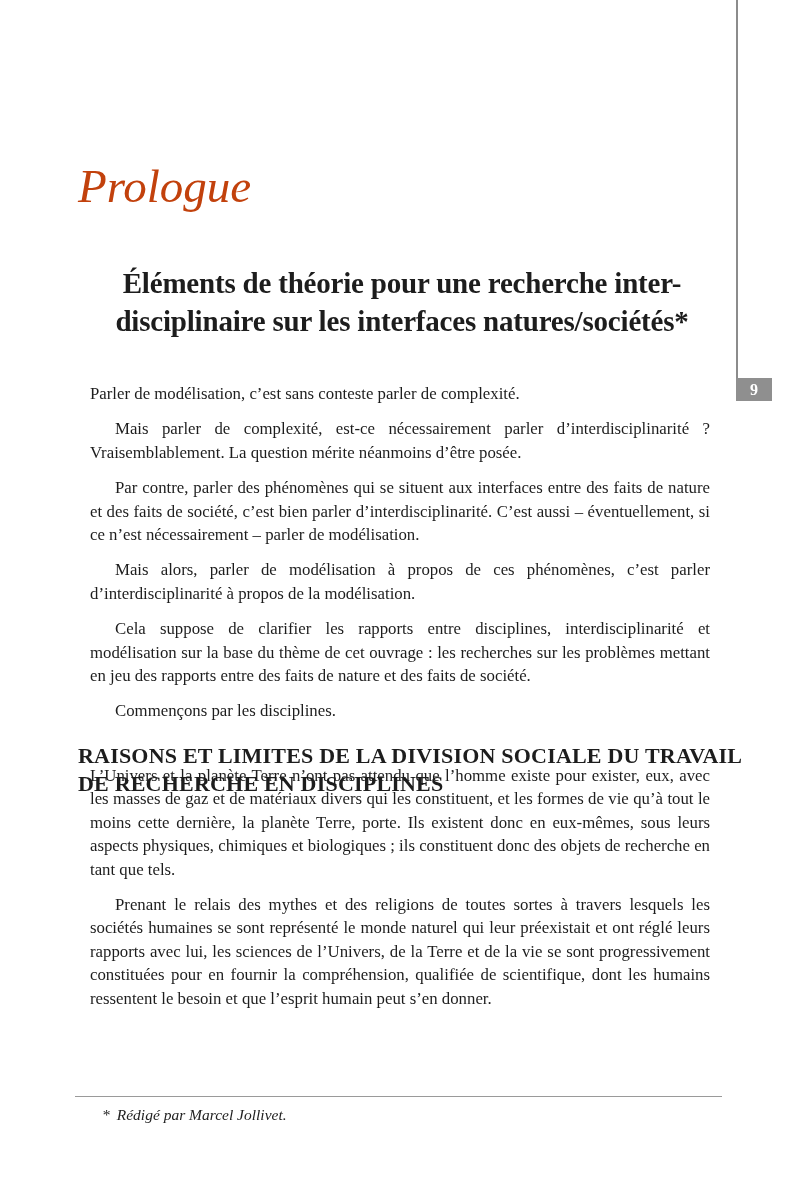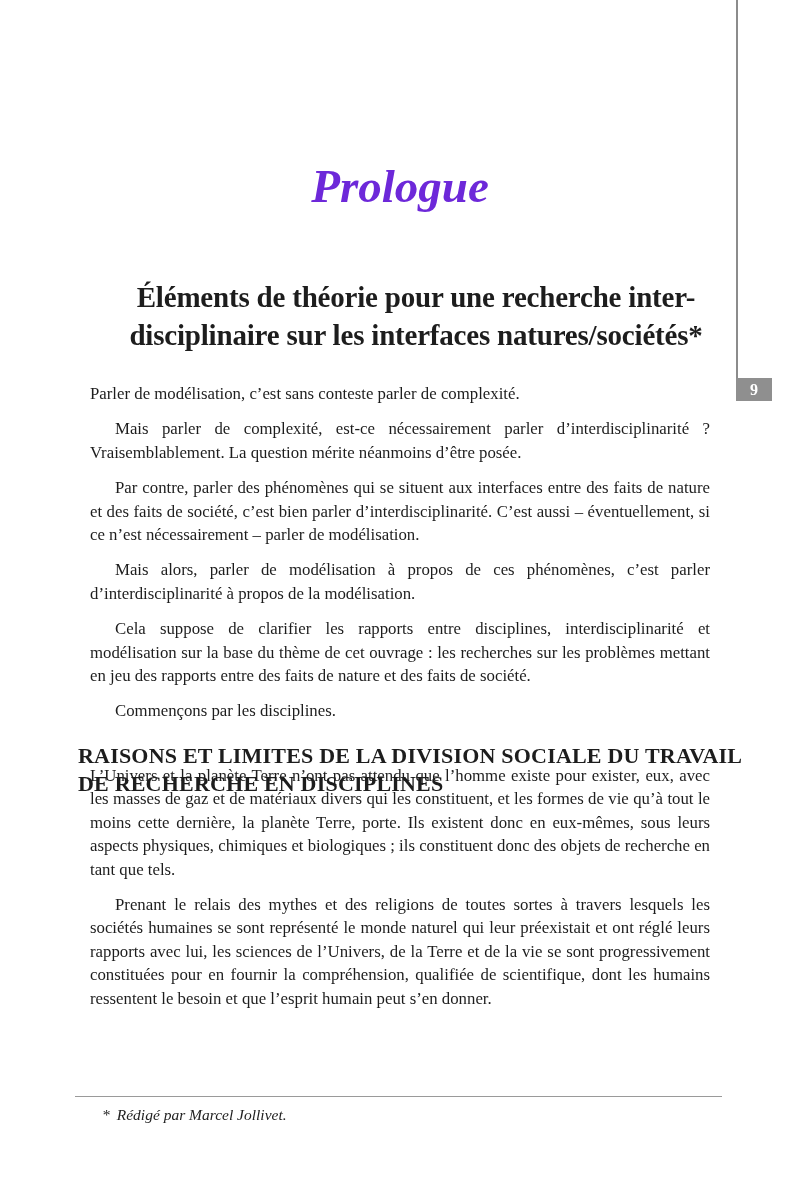--- a/index.html
+++ b/index.html
@@ -24,31 +24,31 @@
     background: #8f8f8f;
     display: flex; align-items: center; justify-content: center;
   }
   .page-badge span {
     color: #ffffff; font-size: 16px; font-weight: 700;
     font-family: "Liberation Serif", serif; line-height: 1;
   }
 
   .running-title {
     top: 156px;
-    text-align: center;
+    text-align: left;
     font-style: italic;
     font-size: 47px;
     line-height: 60px;
-    color: #6d28d9;
-    font-weight: 700;
+    color: #c2410c;
+    font-weight: 400;
   }
 
   .chapter-title {
     top: 262px;
-    margin: 16px;
+    margin: 2px;
     text-align: center;
     font-size: 29px;
     line-height: 38px;
     font-weight: 700;
     letter-spacing: -0.2px;
   }
   .chapter-title .tline { display: block; white-space: nowrap; }
 
   .bodytext { font-size: 16.8px; line-height: 23.4px; text-align: justify; }
   .bodytext p { margin: 12px; }

